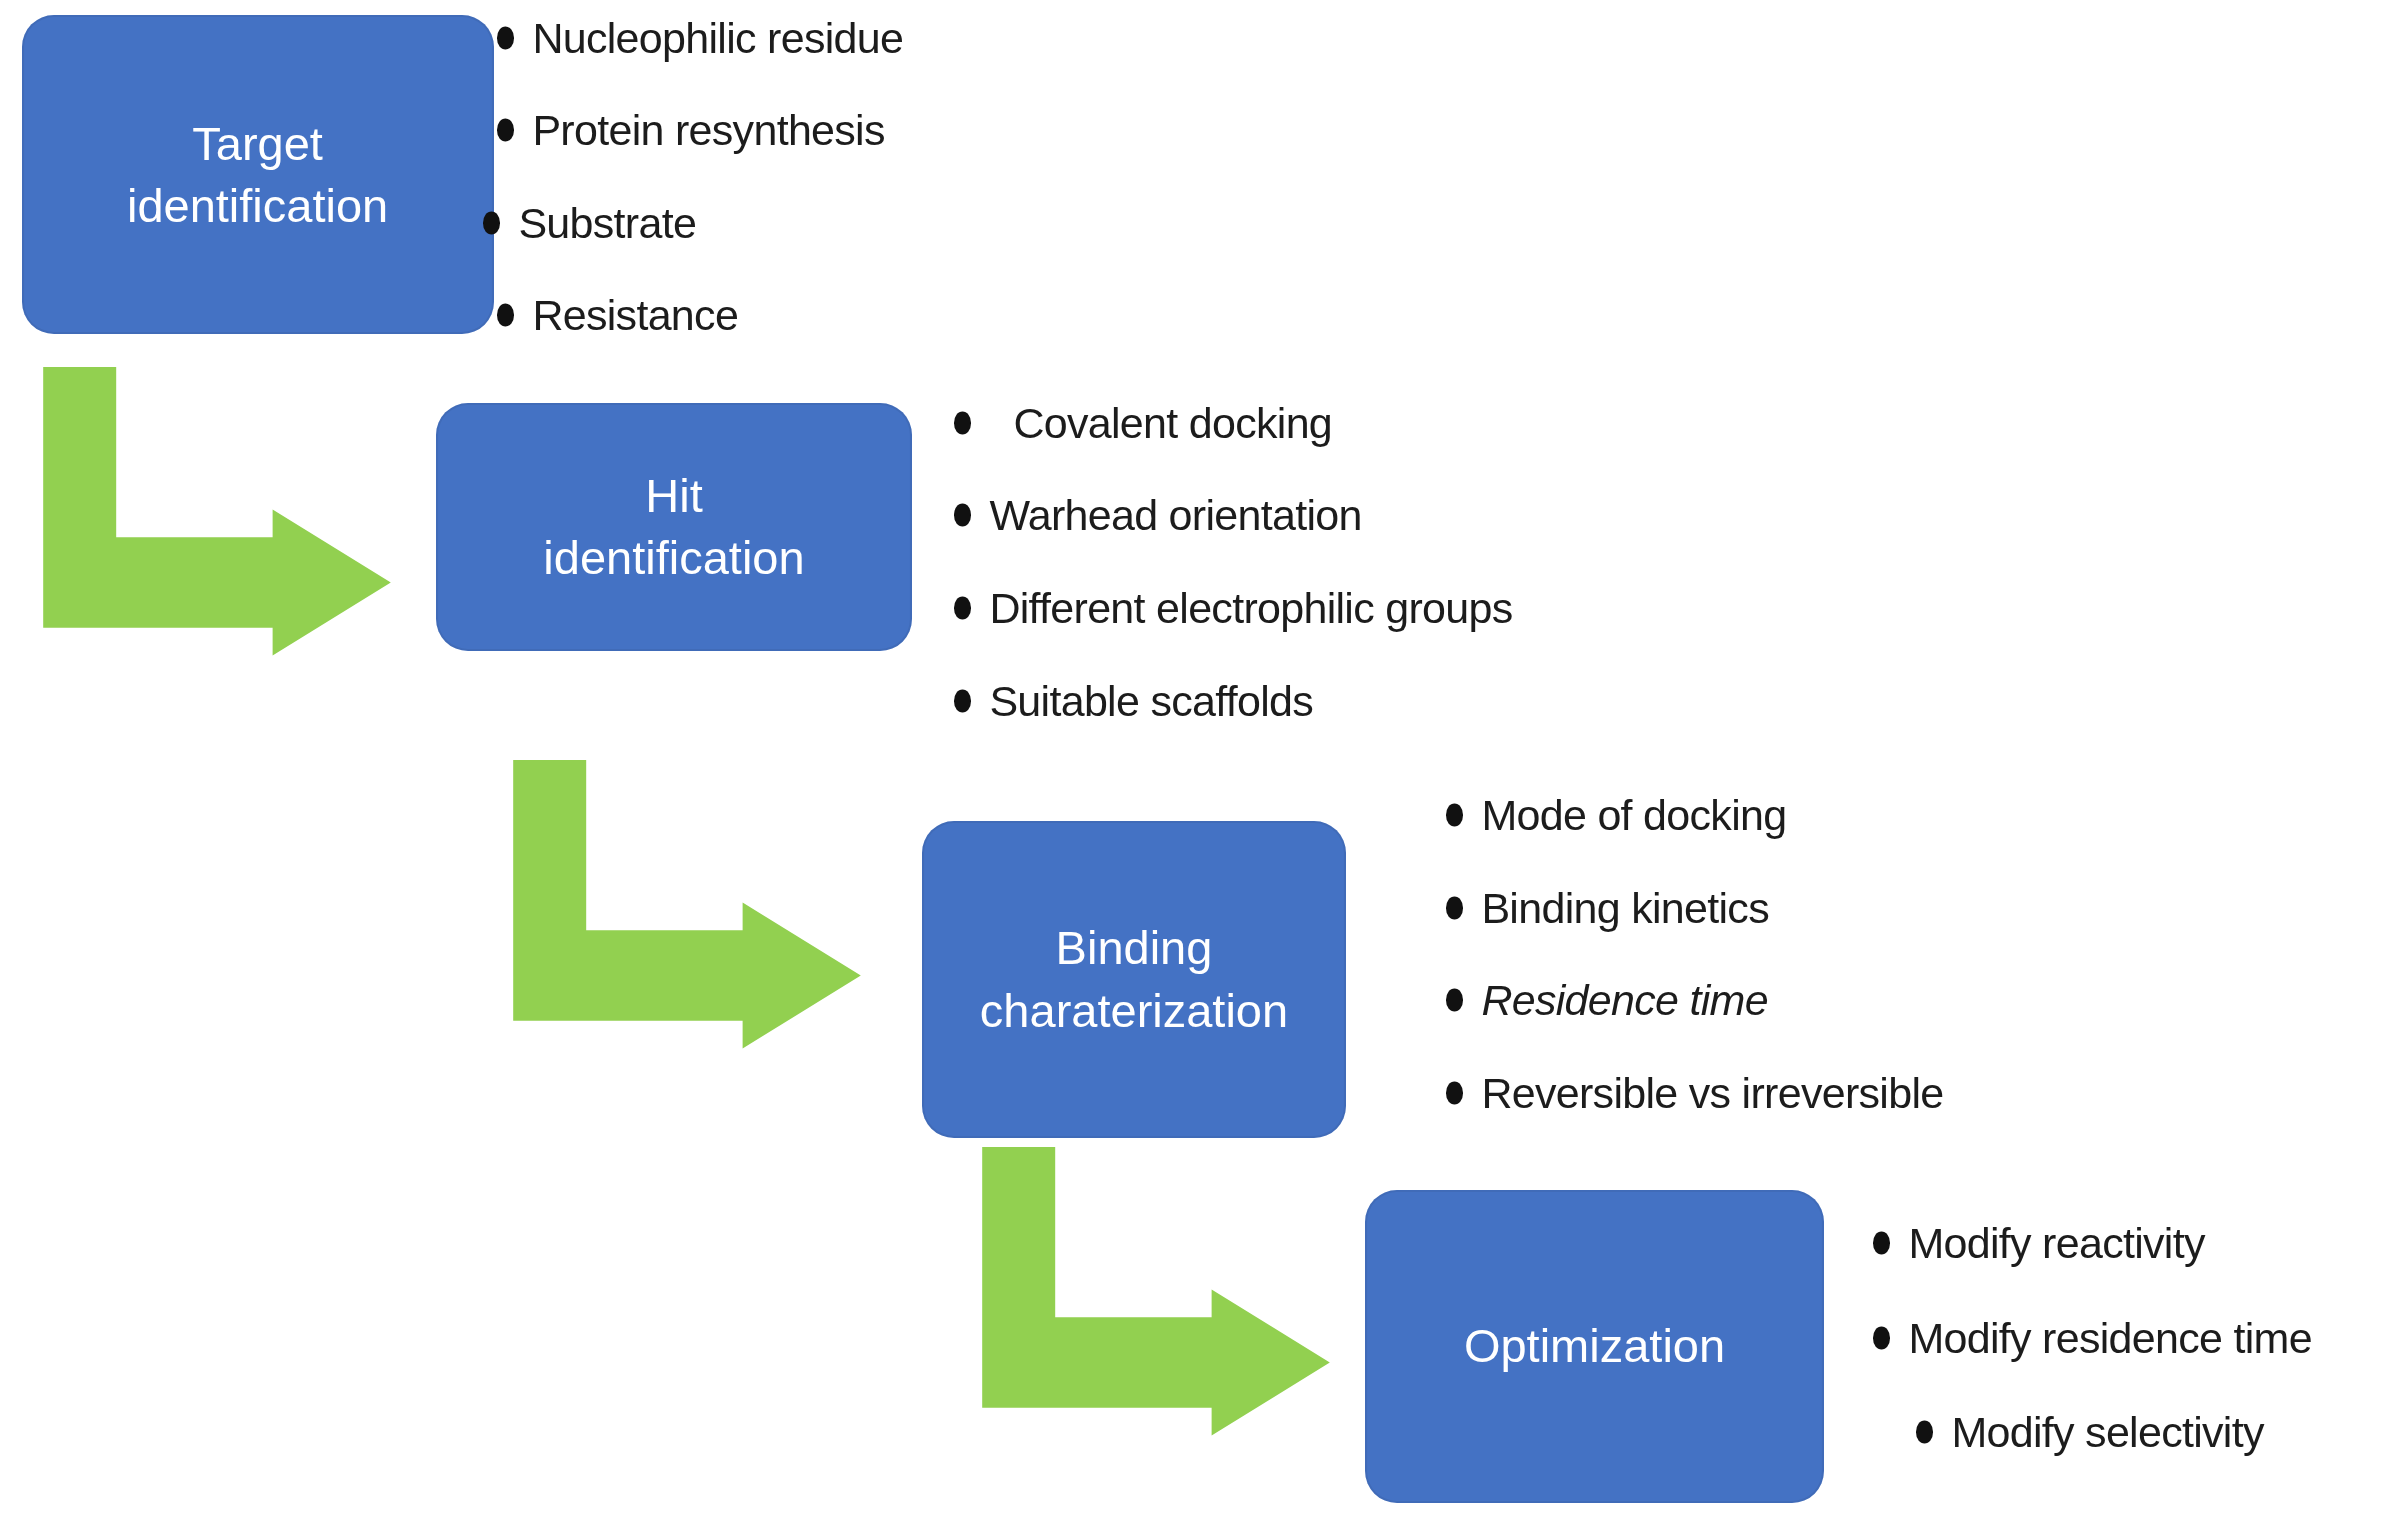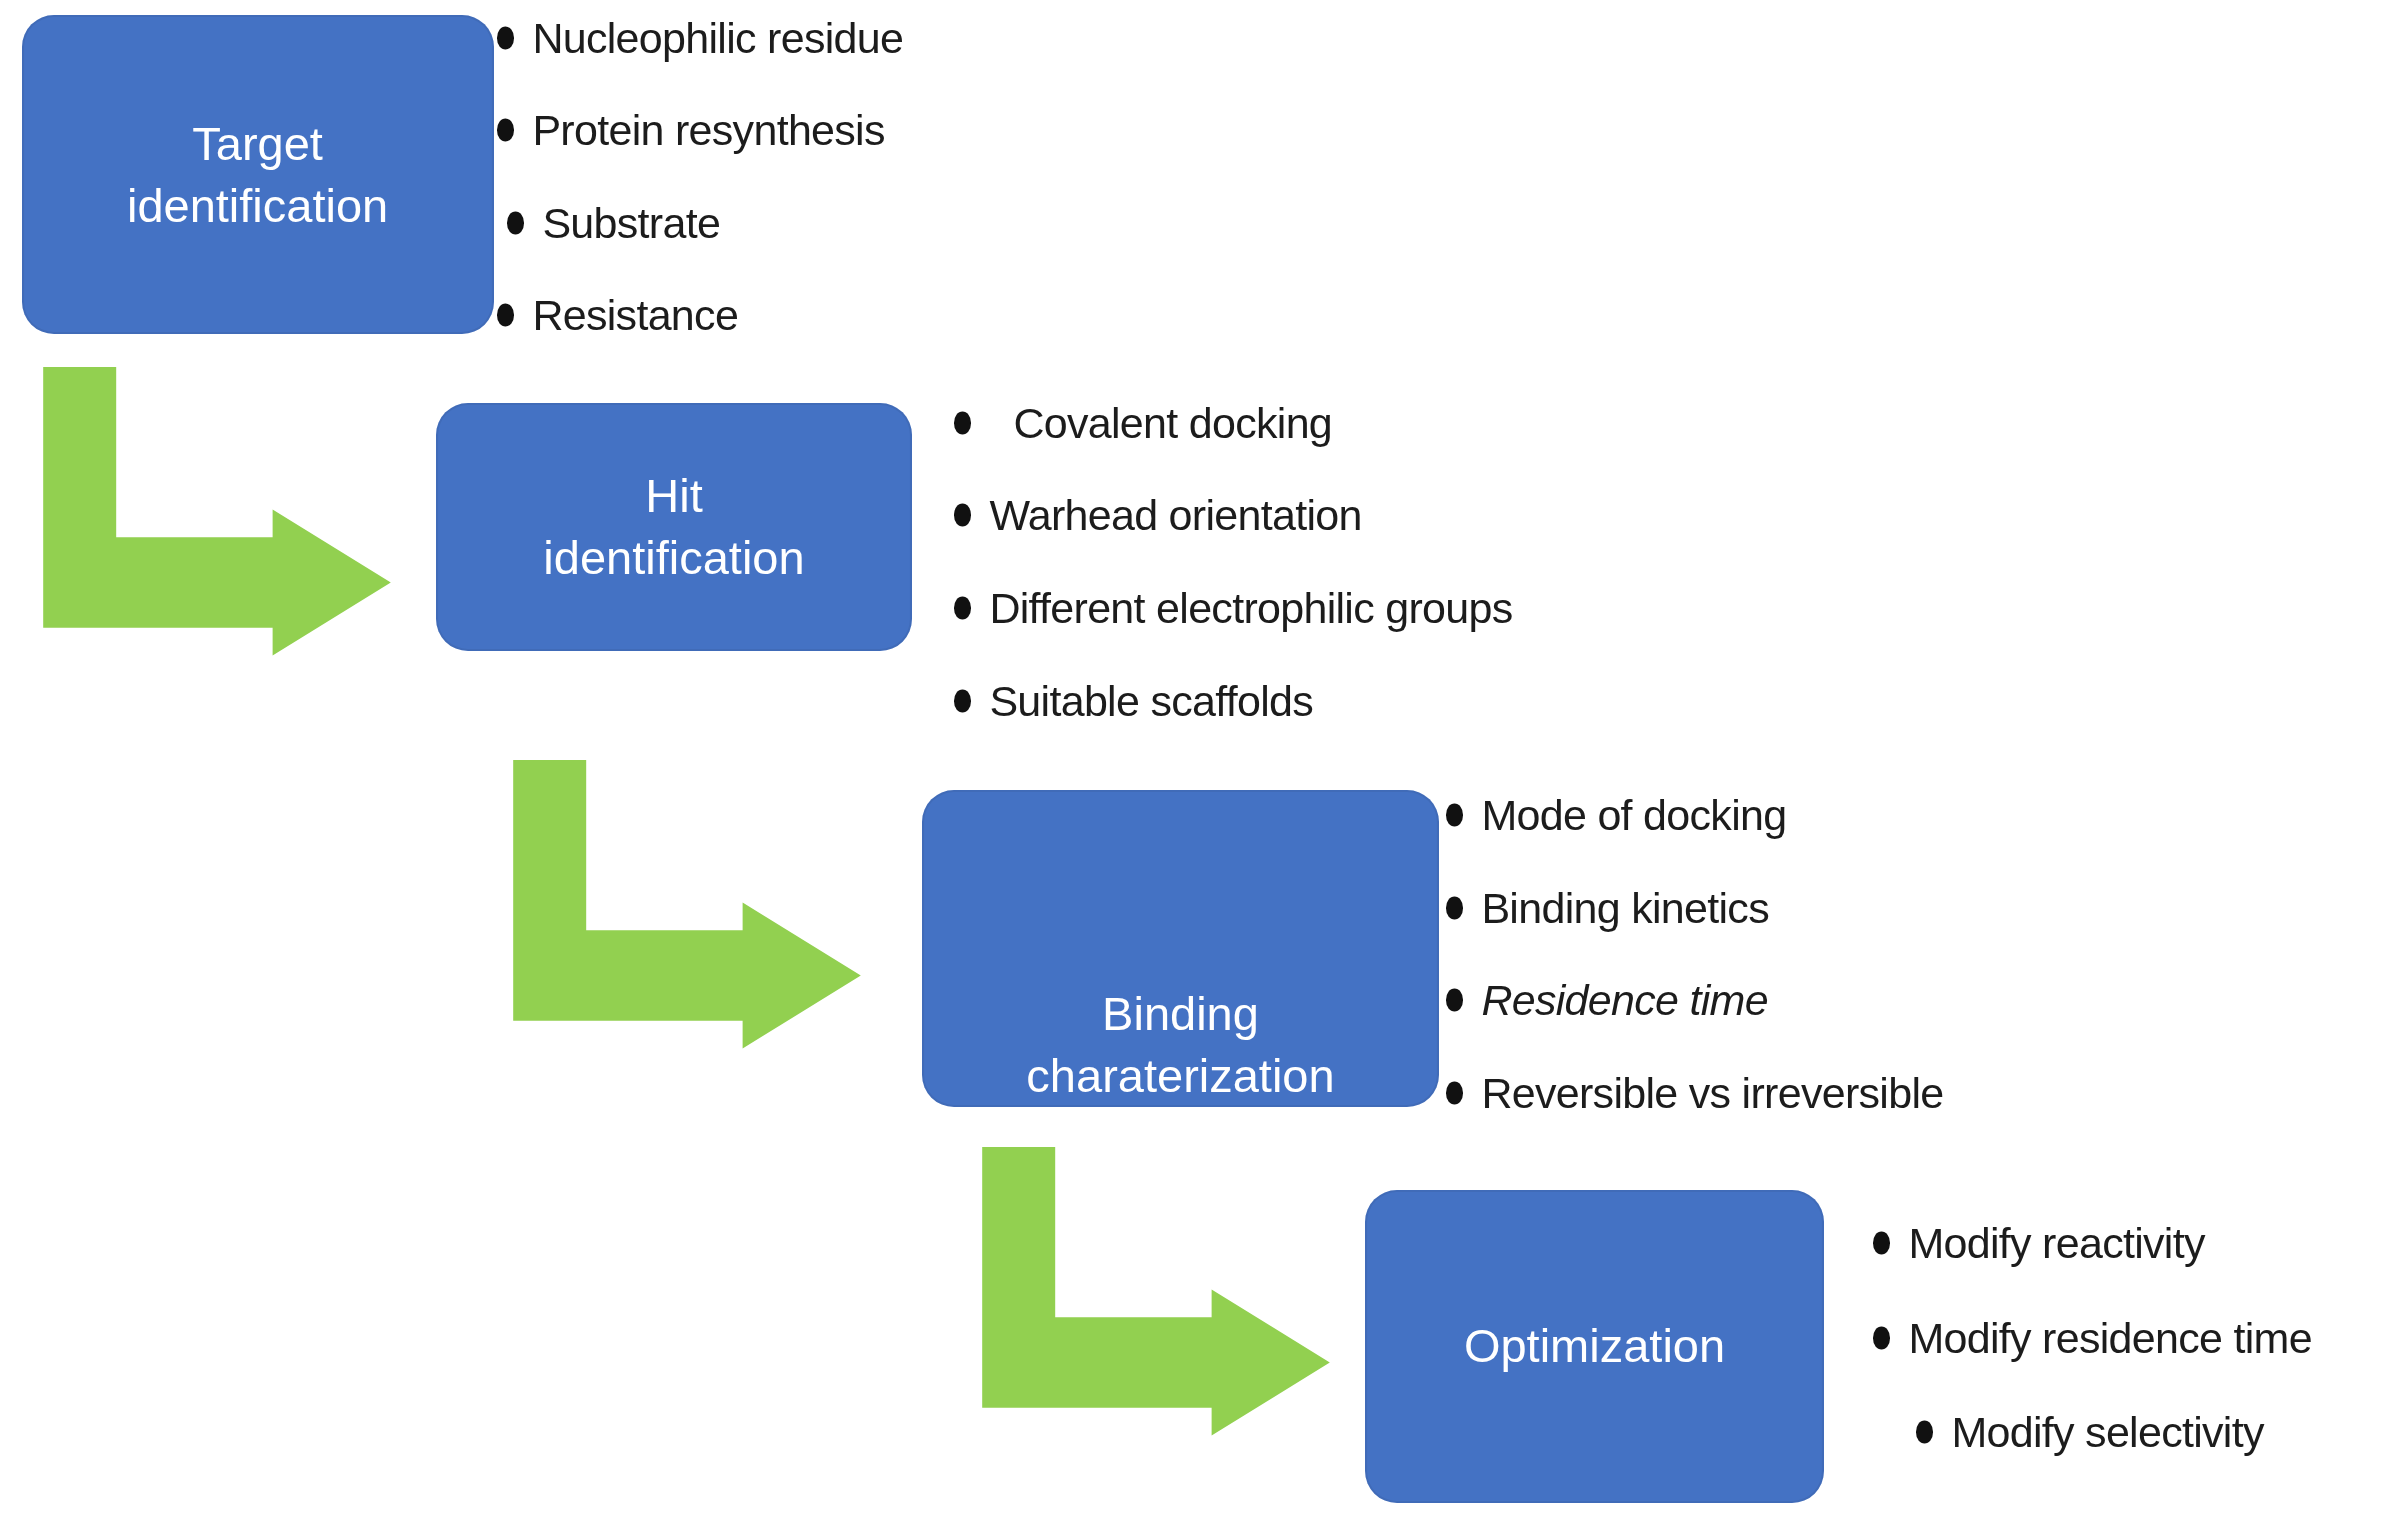--- a/index.html
+++ b/index.html
@@ -27,21 +27,21 @@
     justify-content: center;
     text-align: center;
     color: var(--box-text);
     font-size: 47px;
     line-height: 1.32;
     box-shadow: inset 0 0 0 2.1px rgba(0,0,0,0.06);
   }
   .box .line { display: block; }
   .box1 { left: 21.6px;   top: 15.3px;   width: 472px; height: 319px; }
   .box2 { left: 436px;  top: 403px;  width: 476px; height: 248px; }
-  .box3 { left: 922px; top: 790px; width: 517px; height: 317px; align-items: flex-end; }
+  .box3 { left: 922px; top: 821px; width: 424px; height: 317px; }
   .box4 { left: 1365px; top: 1190px; width: 459px; height: 313px; justify-content: center; }
 
   .bullet {
     position: absolute;
     display: flex;
     align-items: center;
     transform: translateY(-50%);
     white-space: nowrap;
     font-size: 43px;
     letter-spacing: -0.7px;
@@ -51,21 +51,21 @@
     flex: none;
     width: 17.4px;
     height: 23px;
     border-radius: 50%;
     background: #111111;
     margin-right: 18px;
   }
   
   .b1a { left: 497px; top: 38px; }
   .b1b { left: 497px; top: 130px; }
-  .b1c { left: 507px; top: 223px; }
+  .b1c { left: 483px; top: 223px; }
   .b1d { left: 497px; top: 315px; }
   
   .b2a { left: 954px; top: 423px; gap: 24px; }
   .b2b { left: 954px; top: 515px; }
   .b2c { left: 954px; top: 608px; }
   .b2d { left: 954px; top: 701px; }
   
   .b3a { left: 1446px; top: 815px; }
   .b3b { left: 1446px; top: 908px; }
   .b3c { left: 1446px; top: 1000px; font-style: italic; }

